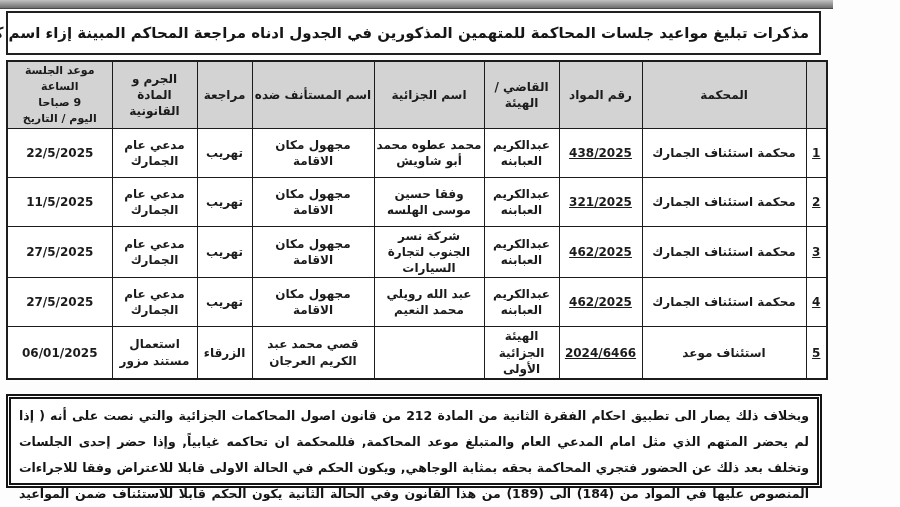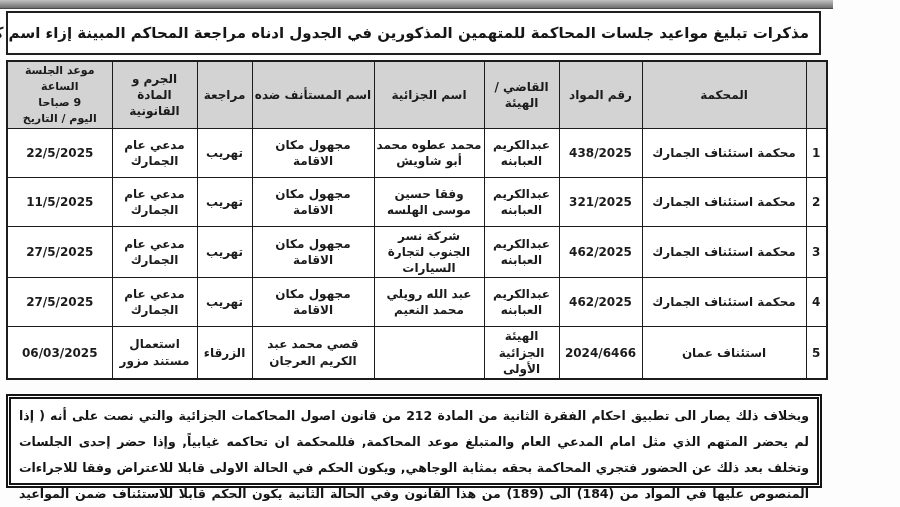--- a/index.html
+++ b/index.html
@@ -35,21 +35,21 @@
     border: 1px solid #1c1c1c; text-align: center; vertical-align: middle;
     font-weight: bold; padding: 1px 2px; overflow: hidden;
     font-size: 12px; color: #1b1b1b; line-height: 1.35;
   }
   table.grid { border: 2px solid #1c1c1c; }
   table.grid thead th { background: #d3d3d3; height: 60px; font-size: 12px; }
   table.grid thead th.session-h { font-size: 11px; line-height: 1.45; }
   tr.r { height: 49px; background: #ffffff; }
   tr.r5 { height: 52px; background: #ffffff; }
   td.date { font-size: 13px; }
-  td.num { font-size: 13px; }
+  td.num { font-size: 13px; text-decoration: underline; }
   
   #footerbox {
     position: absolute; left: 6px; top: 354px; width: 816px; height: 94px;
     border: 5px double #141414; background: #ffffff;
     box-sizing: border-box; padding: 4px 8px; margin-top: 40px;
   }
   #footerbox .p {
     direction: rtl; font-size: 12.5px; font-weight: bold; color: #141414;
     line-height: 26px; text-align: justify; text-align-last: center;
   }
@@ -135,28 +135,28 @@
           <td class="num">462/2025</td>
           <td>عبدالكريم العبابنه</td>
           <td>عبد الله رويلي محمد النعيم</td>
           <td>مجهول مكان الاقامة</td>
           <td>تهريب</td>
           <td>مدعي عام الجمارك</td>
           <td class="date">27/5/2025</td>
         </tr>
         <tr class="r5">
           <td class="num">5</td>
-          <td>استئناف عمان</td>
+          <td>استئناف موعد</td>
           <td class="num">2024/6466</td>
           <td>الهيئة الجزائية الأولى</td>
           <td></td>
           <td>قصي محمد عبد الكريم العرجان</td>
           <td>الزرقاء</td>
           <td>استعمال مستند مزور</td>
-          <td class="date">06/03/2025</td>
+          <td class="date">06/01/2025</td>
         </tr>
       </tbody>
     </table>
   </div>
 
   <div id="footerbox">
     <div class="p">وبخلاف ذلك يصار الى تطبيق احكام الفقرة الثانية من المادة 212 من قانون اصول المحاكمات الجزائية  والتي نصت على أنه ( إذا لم يحضر المتهم الذي مثل امام المدعي العام والمتبلغ موعد المحاكمة, فللمحكمة ان تحاكمه غيابياً, وإذا حضر إحدى الجلسات وتخلف بعد ذلك عن الحضور فتجري المحاكمة بحقه بمثابة الوجاهي, ويكون الحكم في الحالة الاولى قابلا للاعتراض وفقا للاجراءات المنصوص عليها في المواد من (184) الى (189) من هذا القانون وفي الحالة الثانية يكون الحكم قابلا للاستئناف ضمن المواعيد المحددة لذلك).</div>
   </div>
 
 </div>

